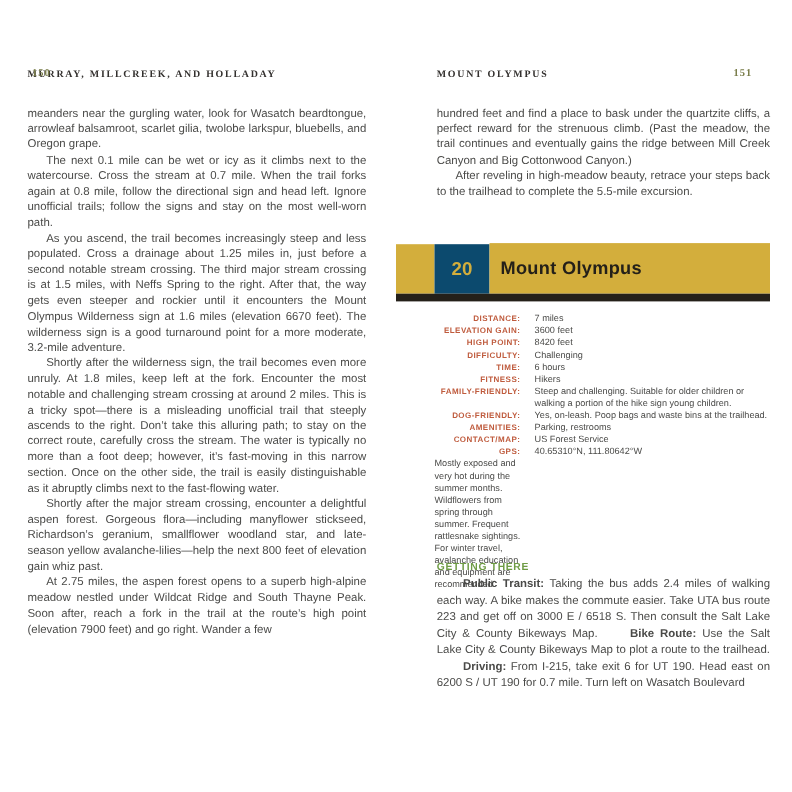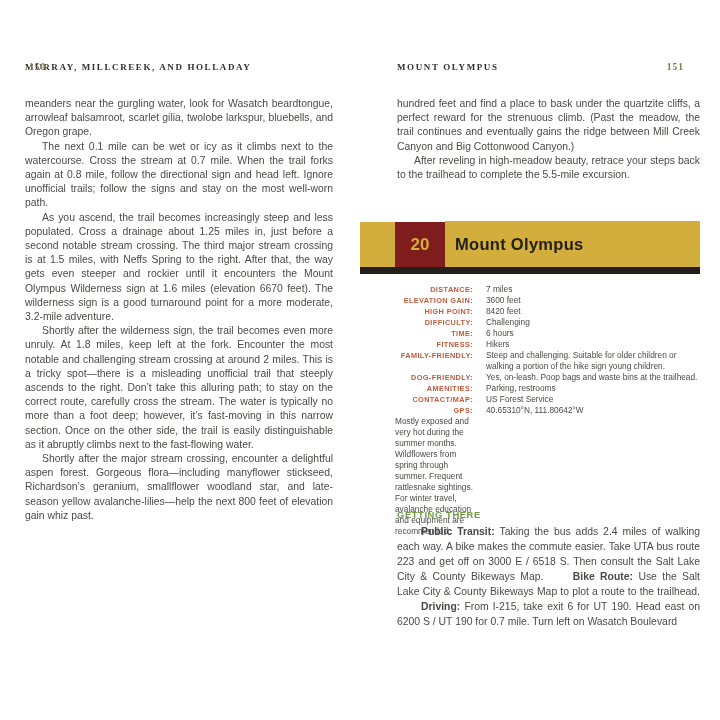--- a/index.html
+++ b/index.html
@@ -35,21 +35,21 @@
     font-size:10.4px;line-height:14.2px;text-align:justify;
   }
   .bodycol p{margin:0;}
   .bodycol p.indent{text-indent:17px;}
   
   .banner{position:absolute;left:360px;top:221px;width:340px;height:53px;}
   .banner-square{position:absolute;left:0;top:1px;width:35px;height:45px;background:var(--gold);}
   .banner-number{
     position:absolute;left:35px;top:1px;width:50px;height:45px;
     display:flex;align-items:center;justify-content:center;
-    color:var(--gold);font-weight:bold;font-size:17px;background:#7f1d1d;
+    color:var(--gold);font-weight:bold;font-size:17px;background:#0c4a6e;
   }
   .banner-main{
     position:absolute;left:85px;top:0;width:255px;height:46px;background:var(--gold);
     display:flex;align-items:center;box-sizing:border-box;padding-left:10px;
   }
   .banner-title{color:var(--ink-dark);font-weight:bold;font-size:16.5px;letter-spacing:0.3px;}
   .banner-rule{position:absolute;left:0;top:46px;width:340px;height:7px;background:var(--ink-dark);}
   
   .stats{
     position:absolute;left:395px;top:284px;width:306px;
@@ -87,20 +87,21 @@
     <span class="pageno" style="right:16px;">151</span>
     <span class="head-text">MOUNT OLYMPUS</span>
   </div>
 
   <div class="bodycol" style="left:25px;top:97px;width:308px;">
       <p>meanders near the gurgling water, look for Wasatch beardtongue, arrowleaf balsamroot, scarlet gilia, twolobe larkspur, bluebells, and Oregon grape.</p>
       <p class="indent">The next 0.1 mile can be wet or icy as it climbs next to the watercourse. Cross the stream at 0.7 mile. When the trail forks again at 0.8 mile, follow the directional sign and head left. Ignore unofficial trails; follow the signs and stay on the most well-worn path.</p>
       <p class="indent">As you ascend, the trail becomes increasingly steep and less populated. Cross a drainage about 1.25 miles in, just before a second notable stream crossing. The third major stream crossing is at 1.5 miles, with Neffs Spring to the right. After that, the way gets even steeper and rockier until it encounters the Mount Olympus Wilderness sign at 1.6 miles (elevation 6670 feet). The wilderness sign is a good turnaround point for a more moderate, 3.2-mile adventure.</p>
       <p class="indent">Shortly after the wilderness sign, the trail becomes even more unruly. At 1.8 miles, keep left at the fork. Encounter the most notable and challenging stream crossing at around 2 miles. This is a tricky spot—there is a misleading unofficial trail that steeply ascends to the right. Don’t take this alluring path; to stay on the correct route, carefully cross the stream. The water is typically no more than a foot deep; however, it’s fast-moving in this narrow section. Once on the other side, the trail is easily distinguishable as it abruptly climbs next to the fast-flowing water.</p>
       <p class="indent">Shortly after the major stream crossing, encounter a delightful aspen forest. Gorgeous flora—including manyflower stickseed, Richardson’s geranium, smallflower woodland star, and late-season yellow avalanche-lilies—help the next 800 feet of elevation gain whiz past.</p>
+      <p class="indent">At 2.75 miles, the aspen forest opens to a superb high-alpine meadow nestled under Wildcat Ridge and South Thayne Peak. Soon after, reach a fork in the trail at the route’s high point (elevation 7900 feet) and go right. Wander a few</p>
     </div>
 
   <div class="bodycol" style="left:397px;top:97px;width:303px;">
       <p>hundred feet and find a place to bask under the quartzite cliffs, a perfect reward for the strenuous climb. (Past the meadow, the trail continues and eventually gains the ridge between Mill Creek Canyon and Big Cottonwood Canyon.)</p>
       <p class="indent">After reveling in high-meadow beauty, retrace your steps back to the trailhead to complete the 5.5-mile excursion.</p>
     </div>
 
   <div class="banner">
     <div class="banner-square"></div>
     <div class="banner-number">20</div>

